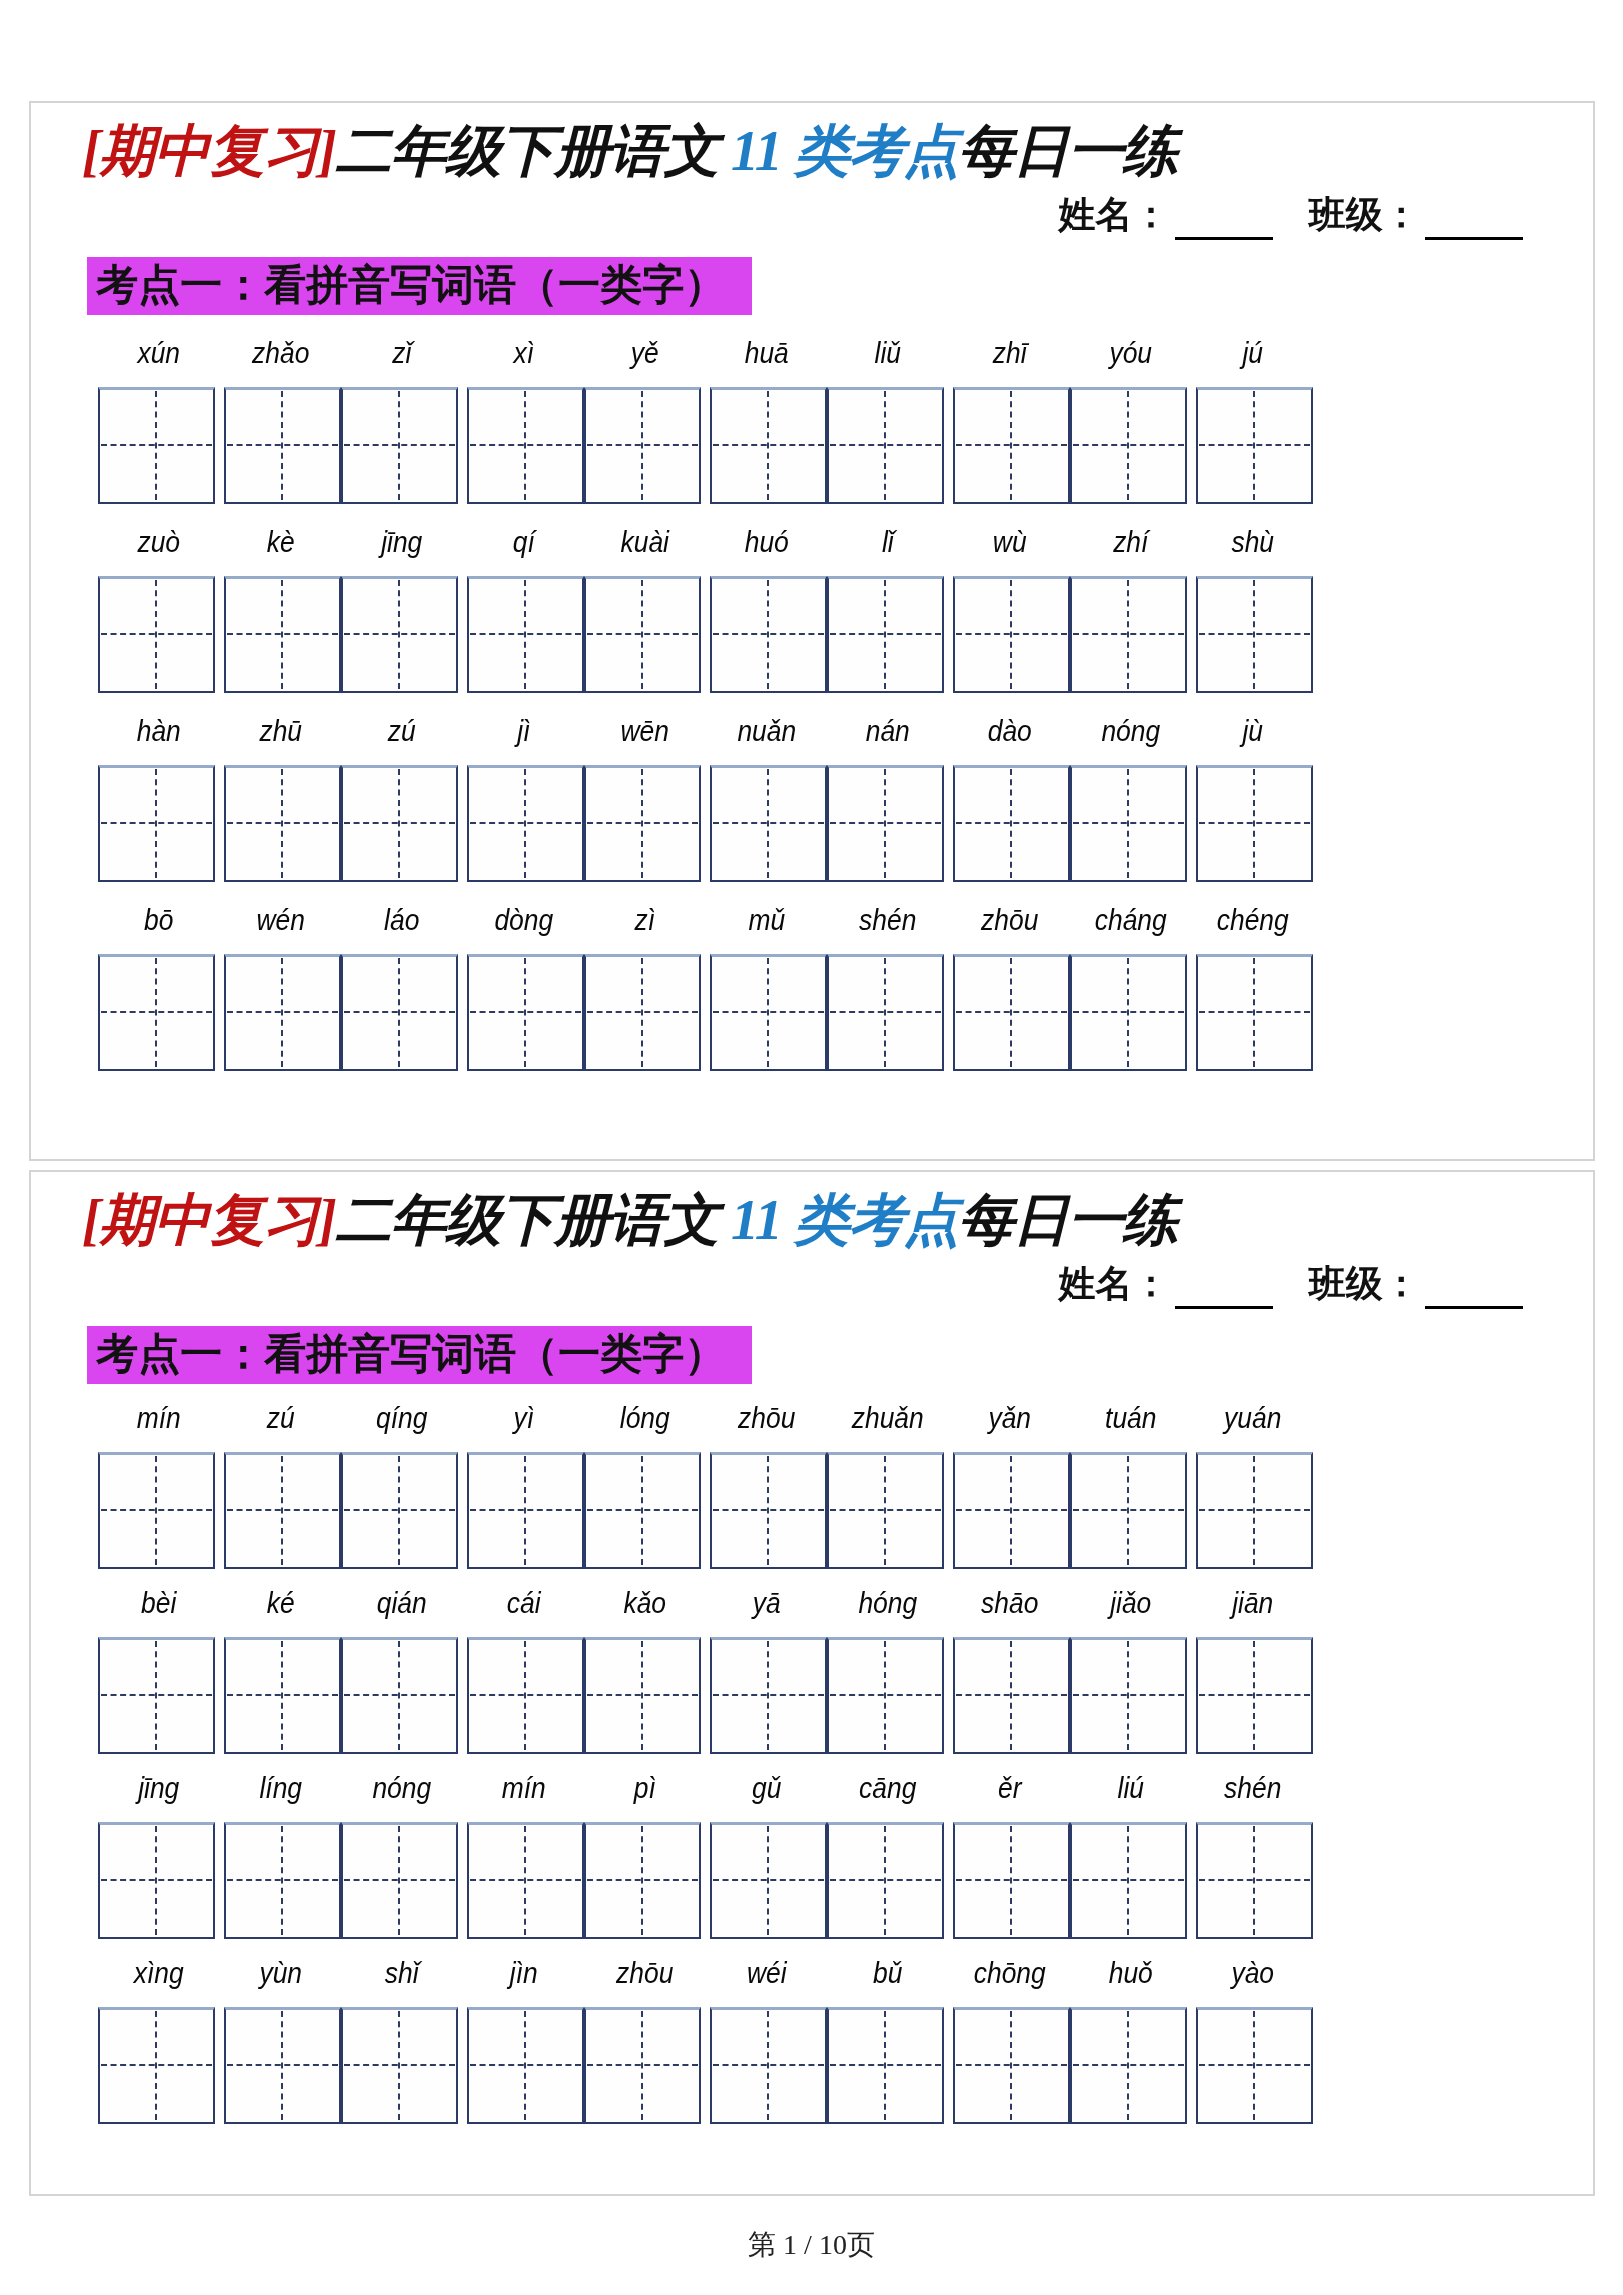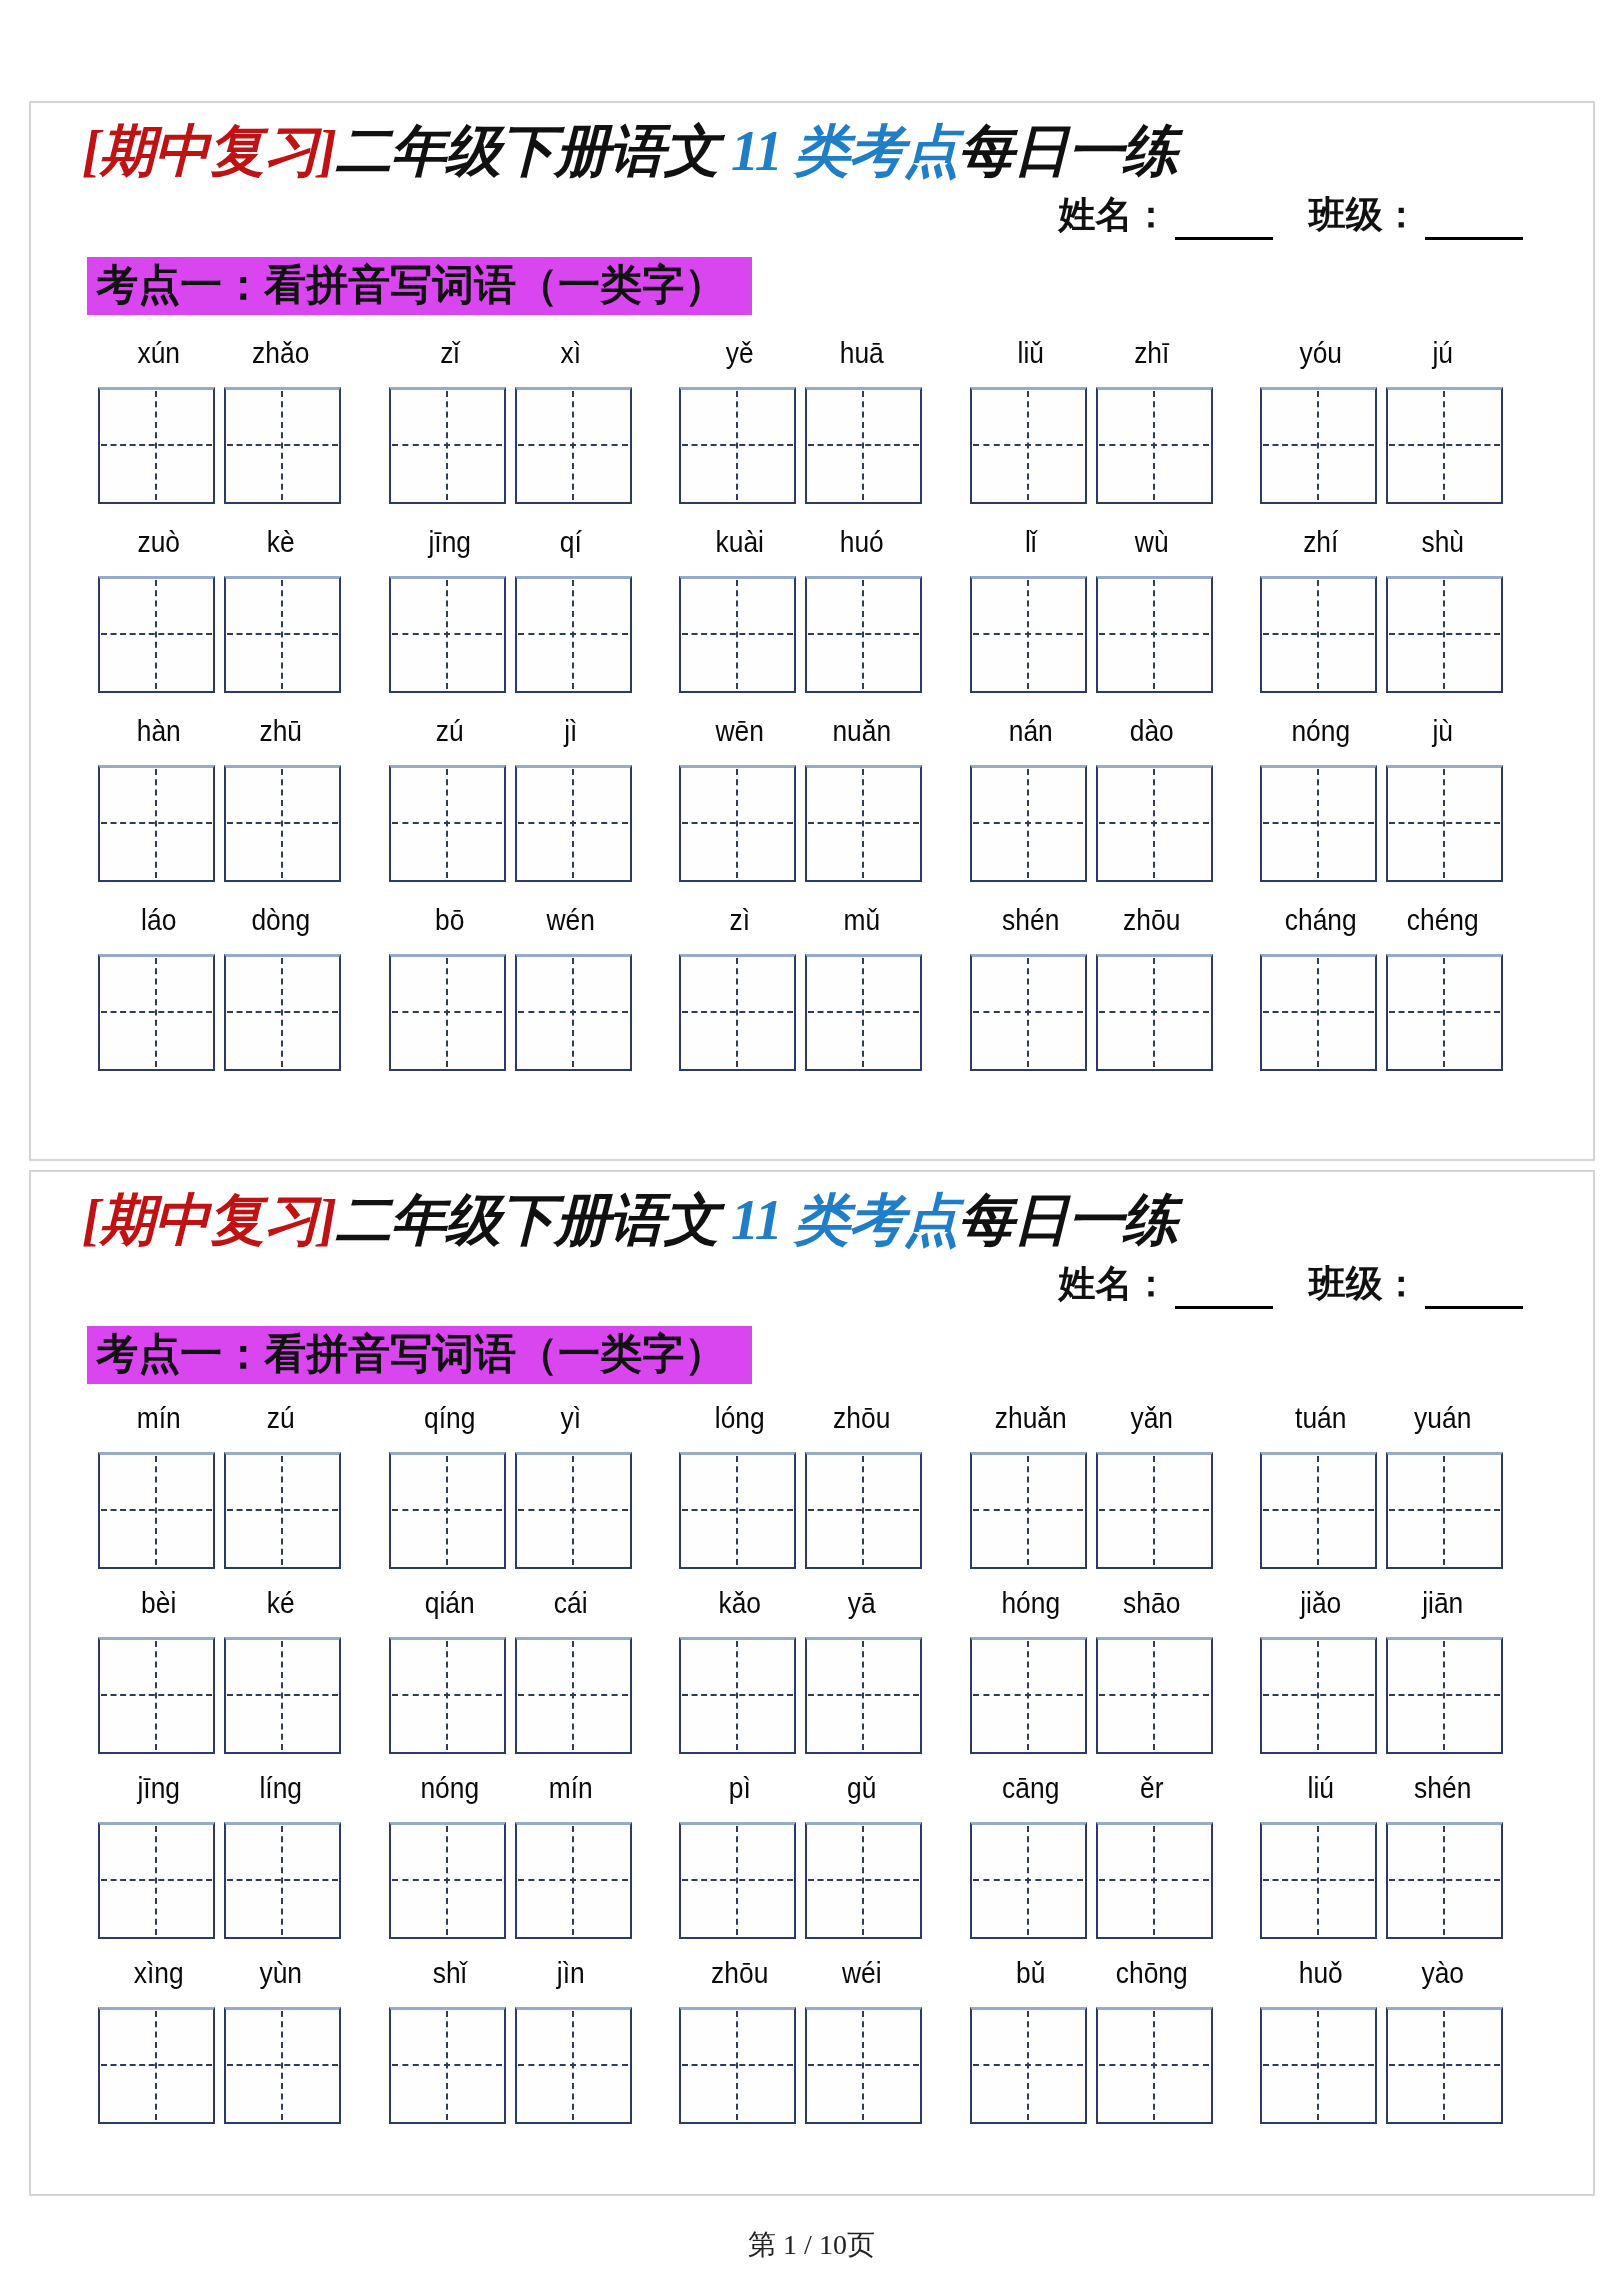--- a/index.html
+++ b/index.html
@@ -62,23 +62,23 @@
     font-weight:bold;
     padding:5.2px 26px 6.5px 9.2px;
     line-height:1.1;
     white-space:nowrap;
   }
 
   .grid-area { margin-top:5.2px; }
 
   .word-row {
     display:flex;
-    justify-content:space-between;
     padding:0 90px 0 67px;
     margin-top:21px;
+    font-style:italic;
   }
   #panel-2 .word-row { margin-top:17px; }
 
   .pair { width:243px; }
 
   .syls { display:flex; margin-bottom:17px; }
   .syl {
     display:inline-block;
     width:50%;
     text-align:center;
@@ -291,32 +291,32 @@
           </div>
           <div class="boxes">
             <div class="tian"></div>
             <div class="tian"></div>
           </div>
         </div>
       </div>
       <div class="word-row">
         <div class="pair">
           <div class="syls">
+            <span class="syl">bō</span>
+            <span class="syl">wén</span>
+          </div>
+          <div class="boxes">
+            <div class="tian"></div>
+            <div class="tian"></div>
+          </div>
+        </div>
+        <div class="pair">
+          <div class="syls">
             <span class="syl">láo</span>
             <span class="syl">dòng</span>
-          </div>
-          <div class="boxes">
-            <div class="tian"></div>
-            <div class="tian"></div>
-          </div>
-        </div>
-        <div class="pair">
-          <div class="syls">
-            <span class="syl">bō</span>
-            <span class="syl">wén</span>
           </div>
           <div class="boxes">
             <div class="tian"></div>
             <div class="tian"></div>
           </div>
         </div>
         <div class="pair">
           <div class="syls">
             <span class="syl">zì</span>
             <span class="syl">mǔ</span>

